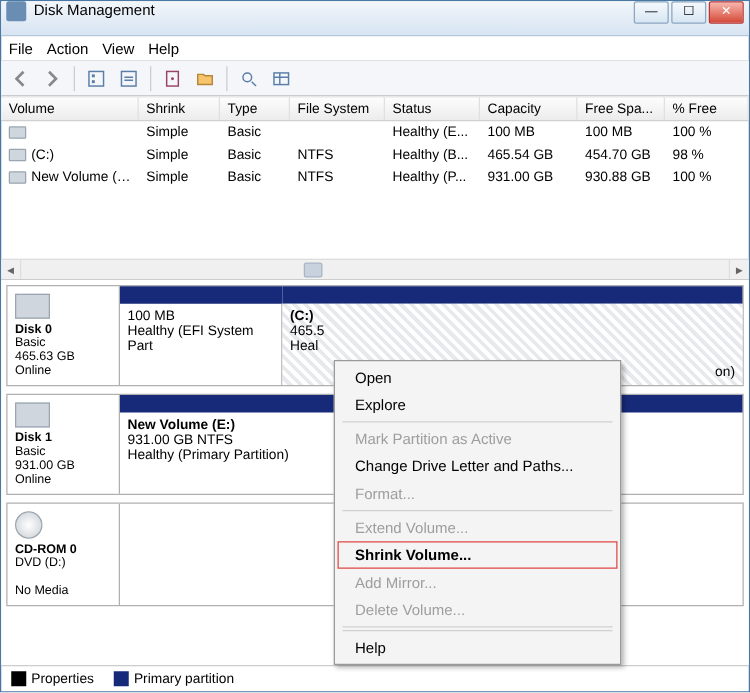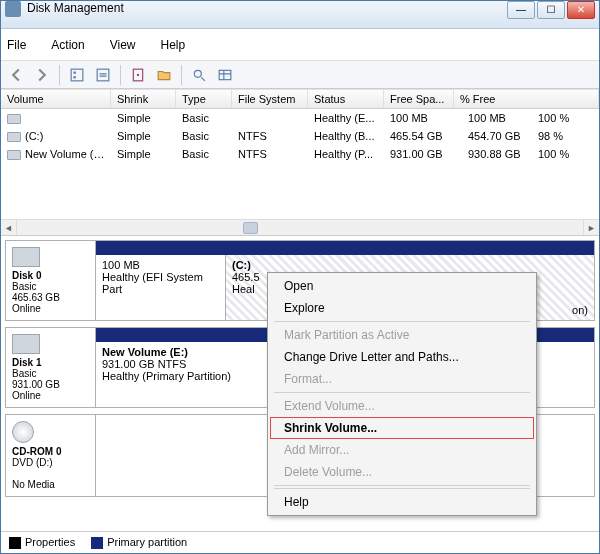--- a/index.html
+++ b/index.html
@@ -4,21 +4,21 @@
 <style>
 * { box-sizing: border-box; margin: 0; padding: 0; }
 body { font-family: "Segoe UI", Tahoma, sans-serif; font-size: 11px; background: #fff; width: 600px; height: 554px; overflow: hidden; }
 .window { width: 600px; height: 554px; border: 1px solid #4a78a4; background: #fff; display: flex; flex-direction: column; }
 .titlebar { height: 28px; background: linear-gradient(#f2f6fb,#d7e4f2); display: flex; padding: 0 4px; border-bottom: 1px solid #b5c6d6; }
 .titlebar .icon { width: 16px; height: 16px; margin-right: 6px; display:inline-block; background:#6a8db3; border-radius:2px; }
 .titlebar .title { flex: 1; color: #000; font-size: 12px; }
 .winbtns { display: flex; gap: 2px; }
 .winbtn { width: 28px; height: 18px; border: 1px solid #8aa5c0; background: linear-gradient(#f5f9fd,#d8e6f3); border-radius: 2px; display:flex; align-items:center; justify-content:center; font-size:10px; line-height:1; cursor:pointer; }
 .winbtn.close { background: linear-gradient(#f7b7ae,#d44a38); border-color:#b33; color:#fff; }
-.menubar { height: 32px; display: flex; align-items: center; padding: 0 6px; gap: 25px; border-bottom: 1px solid #e0e0e0; font-size: 12px; }
+.menubar { height: 20px; display: flex; align-items: center; padding: 0 6px; gap: 11px; border-bottom: 1px solid #e0e0e0; font-size: 12px; }
 .menubar span { cursor: default; }
 .toolbar { height: 28px; display:flex; align-items:center; padding:0 4px; gap:4px; border-bottom:1px solid #ccc; background:#f4f6fa; }
 .tbtn { width:22px; height:22px; border:1px solid transparent; display:flex; align-items:center; justify-content:center; font-size:12px; color:#444; cursor:pointer; border-radius:2px; }
 .tbtn svg { width:14px;height:14px; }
 .tsep { width:1px; height:20px; background:#ccc; margin:0 2px; }
 .list { border-bottom:1px solid #ccc; }
 .listhdr { display:flex; background:linear-gradient(#fdfdfd,#ececec); border-top:1px solid #e3e3e3; border-bottom:1px solid #d0d0d0; font-size:11px; }
 .col { padding:3px 6px; border-right:1px solid #e0e0e0; overflow:hidden; white-space:nowrap; text-overflow:ellipsis; }
 .c-vol{width:110px} .c-lay{width:65px} .c-type{width:56px} .c-fs{width:76px} .c-stat{width:76px} .c-cap{width:78px} .c-free{width:70px} .c-pct{flex:1}
 .listbody { height: 110px; overflow:auto; }
@@ -37,21 +37,21 @@
 .diskhdr .dicon.cd{border-radius:50%;width:22px;height:22px;background:radial-gradient(#fff,#c8cdd4);}
 .diskvols { flex:1; display:flex; flex-direction:column;}
 .volbar { height:14px; background:#172a7a; }
 .volcells { flex:1; display:flex; }
 .volcell { border-right:1px solid #b0b0b0; padding:4px 6px; font-size:11px; position:relative; }
 .volcell:last-child{border-right:none;}
 .volcell.hatched { background: repeating-linear-gradient(45deg,#fff 0,#fff 3px,#e7e9ec 3px,#e7e9ec 6px); }
 .legend { border-top:1px solid #ccc; padding:4px 8px; font-size:11px; display:flex; gap:16px; align-items:center; }
 .swatch { width:12px; height:12px; display:inline-block; margin-right:4px; vertical-align:middle; }
 .swatch.unalloc{background:#000;} .swatch.prim{background:#172a7a;}
-.ctxmenu { position:absolute; left:267px; top:272px; width:270px; background:#f4f4f4; border:1px solid #9a9a9a; box-shadow:2px 2px 4px rgba(0,0,0,.3); padding:2px; font-size:12px; z-index:100;}
+.ctxmenu { position:absolute; left:267px; top:288px; width:230px; background:#f4f4f4; border:1px solid #9a9a9a; box-shadow:2px 2px 4px rgba(0,0,0,.3); padding:2px; font-size:12px; z-index:100;}
 .ctxmenu .mi { padding:4px 14px; cursor:default; white-space:nowrap; }
 .ctxmenu .mi.disabled { color:#9e9e9e; }
 .ctxmenu .mi.hl { outline:1px solid #e04646; outline-offset:-1px;font-weight:bold;}
 .ctxmenu hr { border:none; border-top:1px solid #d0d0d0; margin:2px 4px; }
 b{font-weight:bold;}
 </style>
 </head>
 <body>
 
 <div class="window">
@@ -125,20 +125,21 @@
       </div>
   </div>
 
   <div class="list">
     <div class="listhdr">
       <div class="col c-vol">Volume</div>
       <div class="col c-lay">Shrink</div>
       <div class="col c-type">Type</div>
       <div class="col c-fs">File System</div>
       <div class="col c-stat">Status</div>
+      <div class="col c-cap">Capacity</div>
       <div class="col c-free">Free Spa...</div>
       <div class="col c-pct">% Free</div>
     </div>
     <div class="listbody">
       <div class="row">
         <div class="col c-vol"><span class="driveicon"></span><span></span></div>
         <div class="col c-lay">Simple</div>
         <div class="col c-type">Basic</div>
         <div class="col c-fs"></div>
         <div class="col c-stat">Healthy (E...</div>

